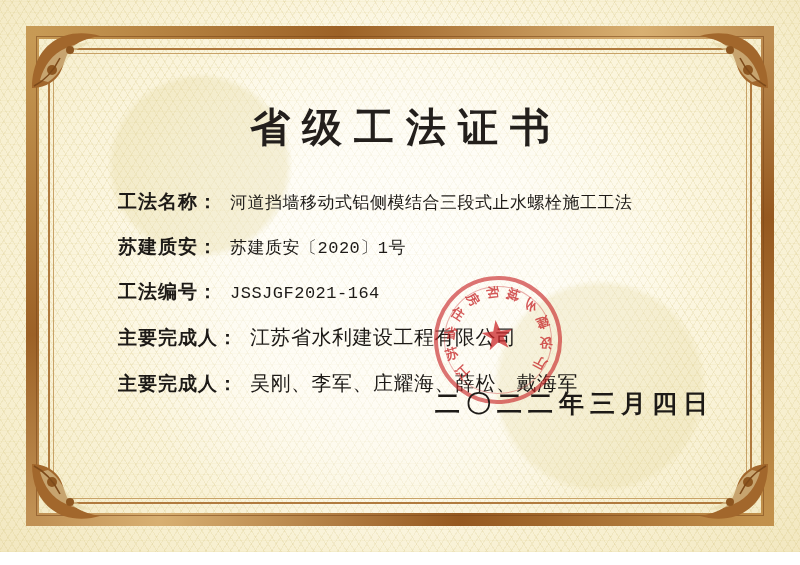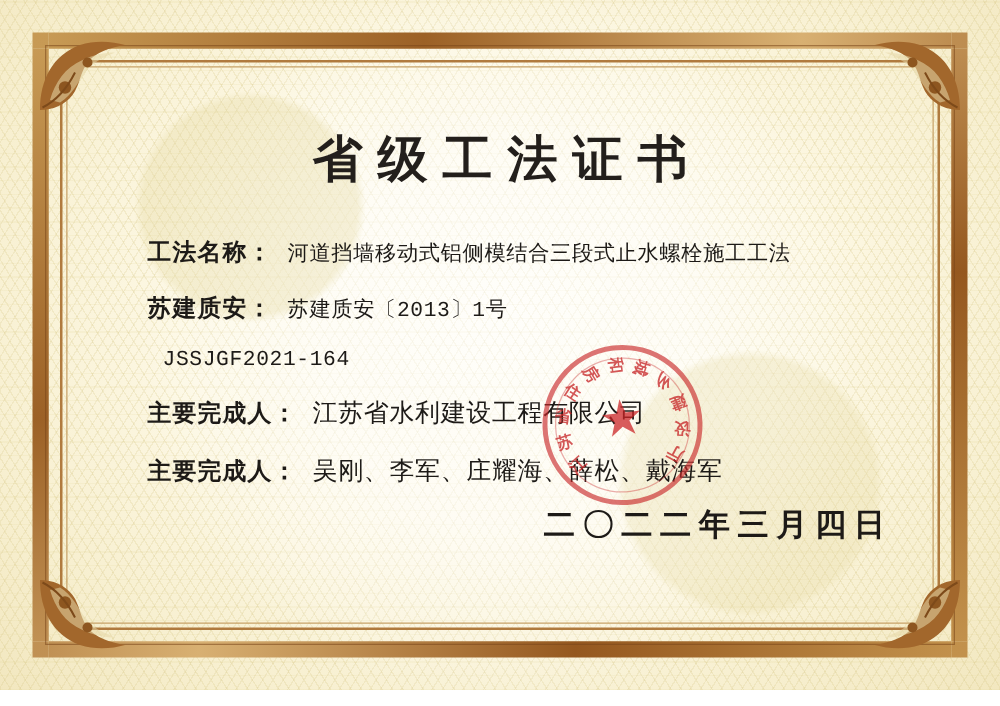--- a/index.html
+++ b/index.html
@@ -127,21 +127,21 @@
     white-space: nowrap;
   }
   .field-value.small {
     font-size: 20px;
   }
 
   
   .date-line {
     position: absolute;
     right: 16px;
-    bottom: 46px;
+    bottom: 62px;
     font-family: "DejaVu Serif", "Liberation Serif", serif;
     font-size: 25px;
     font-weight: bold;
     color: #1d1a17;
     letter-spacing: 6px;
   }
 
   
   .seal {
     position: absolute;
@@ -239,24 +239,25 @@
 
     <div class="fields">
 
       <div class="field-row">
         <span class="field-label">工法名称：</span>
         <span class="field-value">河道挡墙移动式铝侧模结合三段式止水螺栓施工工法</span>
       </div>
 
       <div class="field-row">
         <span class="field-label">苏建质安：</span>
-        <span class="field-value">苏建质安〔2013〕1号</span>
-      </div>
-
-      <div class="field-row">
+        <span class="field-value">苏建质安〔2020〕1号</span>
+      </div>
+
+      <div class="field-row">
+        <span class="field-label">工法编号：</span>
         <span class="field-value">JSSJGF2021-164</span>
       </div>
 
       <div class="field-row">
         <span class="field-label">主要完成人：</span>
         <span class="field-value small">江苏省水利建设工程有限公司</span>
       </div>
 
       <div class="field-row">
         <span class="field-label">主要完成人：</span>

